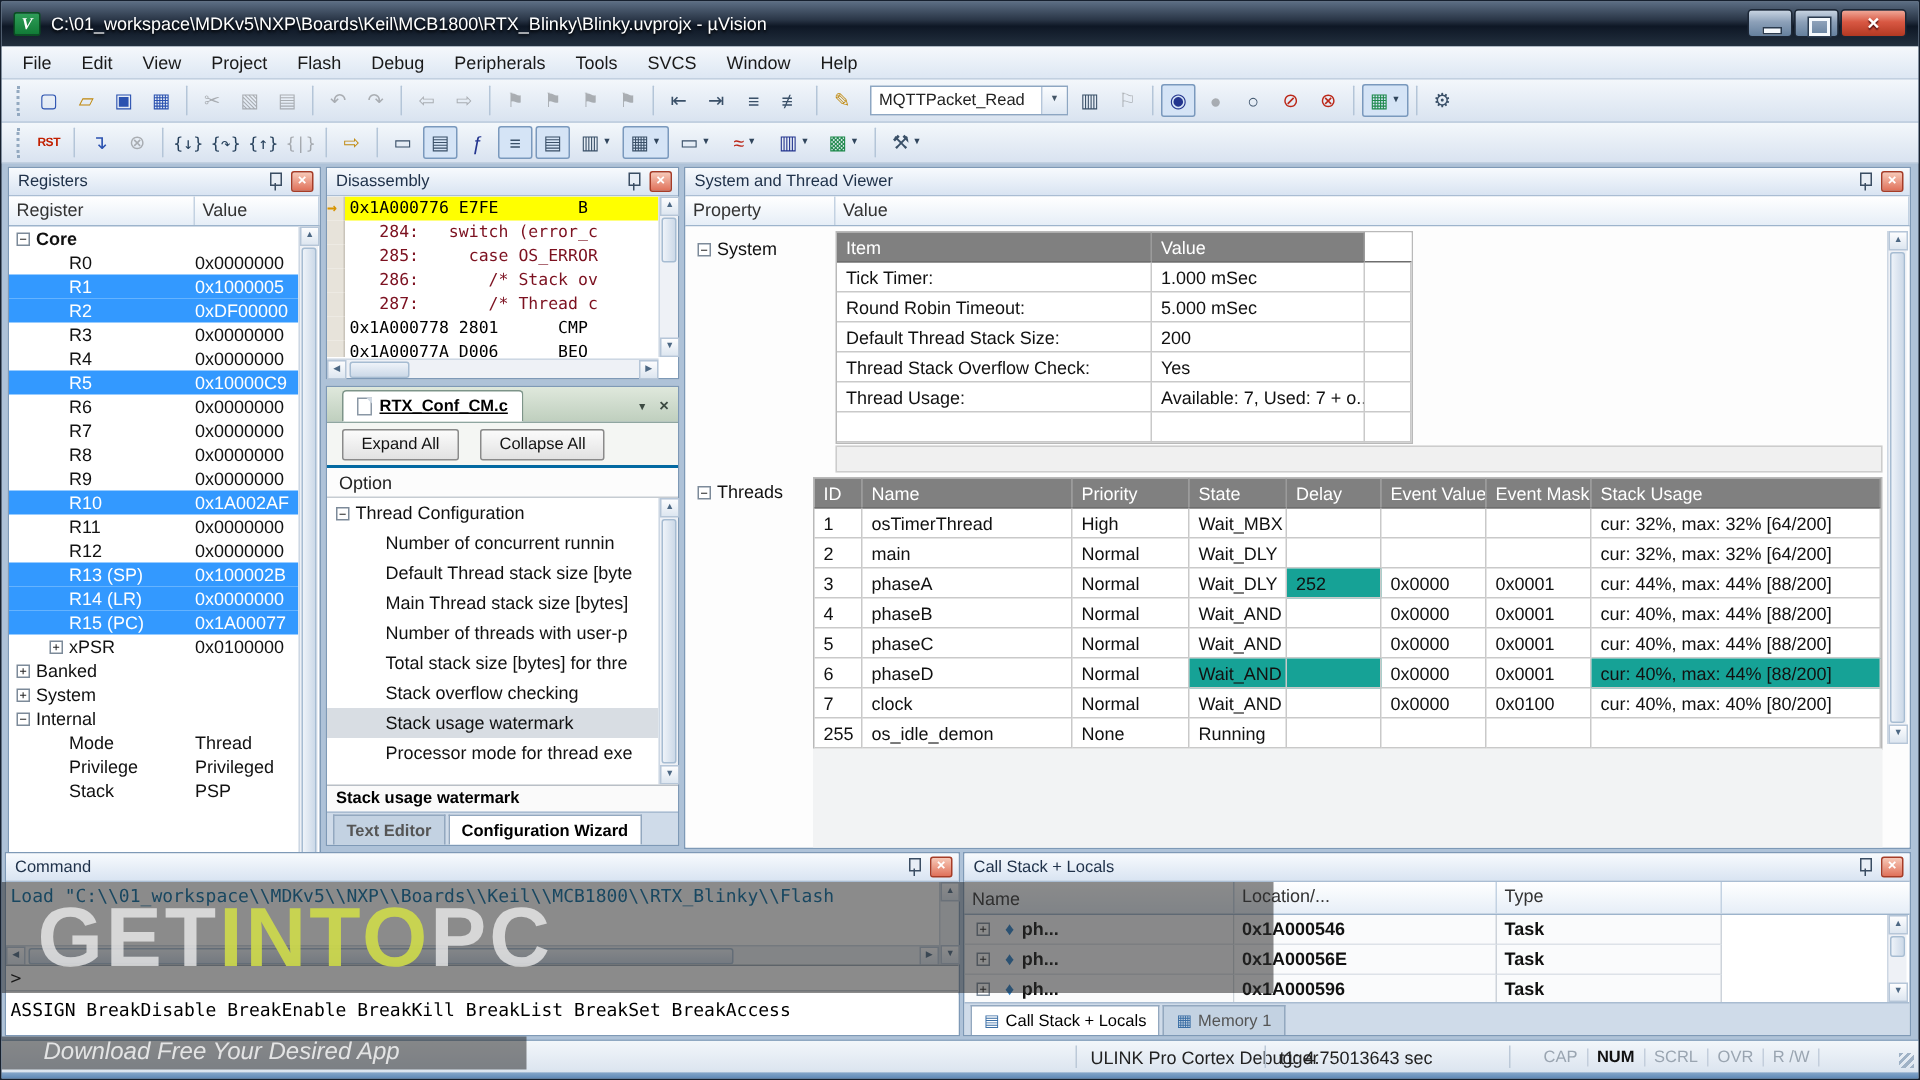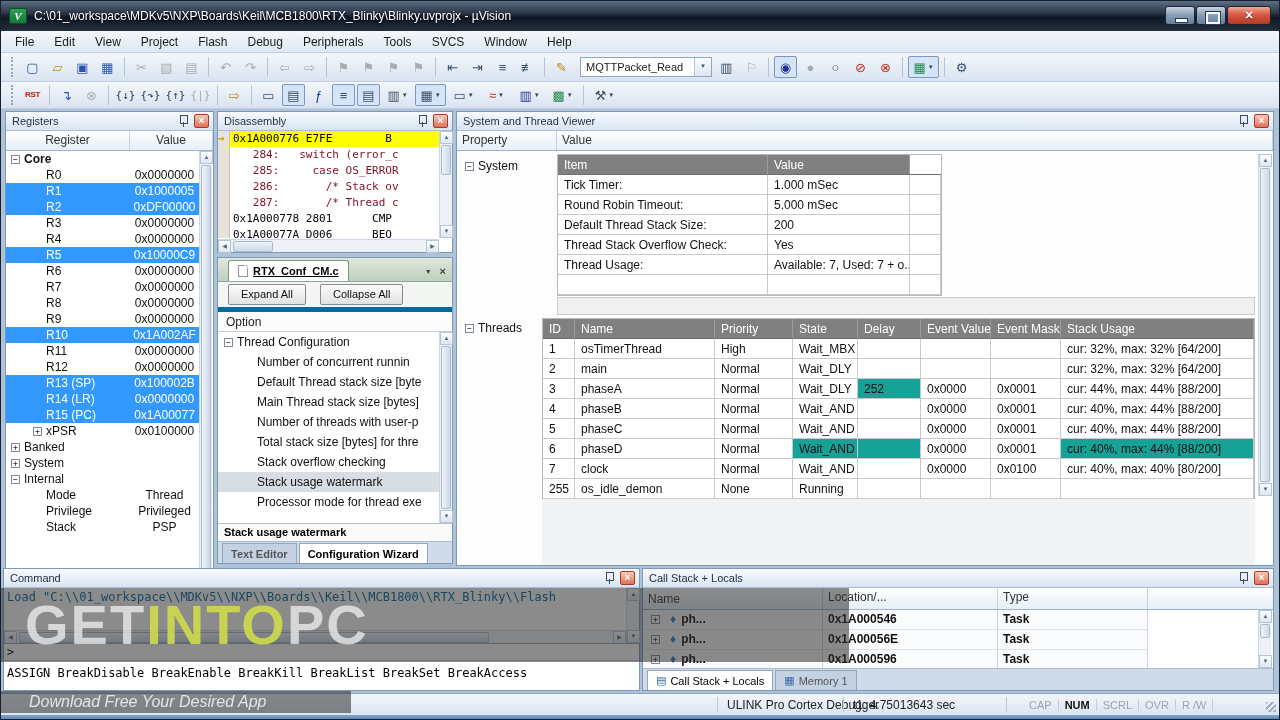--- a/index.html
+++ b/index.html
@@ -104,21 +104,21 @@
 
   
   .ed-tabstrip { height:24px; background:linear-gradient(#dfe8dc,#bfcfbe); border-bottom:1px solid #8fa6a0; display:flex; align-items:flex-end; padding-left:10px; }
   .ed-tab { display:flex; align-items:center; height:21px; background:#fff; border:1px solid #7d9489; border-bottom:none; border-radius:3px 3px 0 0; padding:0 9px; }
   .ed-tab .doc { width:10px; height:12px; background:#fff; border:1px solid #8a97a5; margin-right:5px; position:relative; }
   .ed-tab .doc::before { content:""; position:absolute; right:-1px; top:-1px; border-style:solid; border-width:0 4px 4px 0; border-color:transparent #cfd8e2 transparent transparent; }
   .ed-tab .lbl { font-weight:bold; text-decoration:underline; font-size:11px; color:#000; white-space:nowrap; }
   .ed-ctrl { margin-left:auto; display:flex; align-items:center; gap:8px; padding:0 6px 4px 0; color:#3c4a42; }
   .ed-ctrl .dd { font-size:7px; } .ed-ctrl .dd::before { content:"▼"; }
   .ed-ctrl .cl { font:bold 11px/1 "Liberation Sans",sans-serif; } .ed-ctrl .cl::before { content:"×"; }
-  .ed-toolbar { height:30px; display:flex; align-items:center; gap:14px; padding-left:10px; background:#f4f6f3; border-bottom:5px solid #0369a1; }
+  .ed-toolbar { height:30px; display:flex; align-items:center; gap:14px; padding-left:10px; background:#f4f6f3; border-bottom:2px solid #0369a1; }
   .btn { height:21px; padding:0 12px; background:linear-gradient(#fbfbfb,#e2e2e2); border:1px solid #8a8a8a; border-radius:2px; font-size:11px; line-height:19px; color:#111; }
   .opt-head { height:20px; border-bottom:1px solid #c6ccd2; display:flex; align-items:center; padding-left:8px; color:#222; background:#fcfcfc; }
   .ed-tree { position:absolute; left:0; right:13px; top:74px; bottom:40px; overflow:hidden; background:#fff; }
   .tree-row { display:flex; align-items:center; height:20px; white-space:nowrap; overflow:hidden; color:#111; }
   .tree-row.lvl1 { padding-left:6px; } .tree-row.lvl2 { padding-left:26px; }
   .tree-row.selrow { background:#d8dde3; }
   .ed-footer { position:absolute; left:0; right:0; bottom:22px; height:18px; border-top:1px solid #b9bfc6; background:#fafafa;
     font-weight:bold; font-size:11px; line-height:17px; padding-left:6px; color:#000; }
 
   
@@ -411,21 +411,21 @@
         <span class="ic sep">
           <span></span>
         </span>
         <span class="ic hascaret c-ink">
           <span>⚒</span>
           <span class="caret"></span>
         </span>
     </div>
   </div>
 
-  <div class="panel" style="left:4px; top:110px; width:209px; height:567px;text-align:center;">
+  <div class="panel" style="left:4px; top:110px; width:209px; height:567px;">
     <div class="phead">
       <span>Registers</span>
       <span class="sp"></span>
       <span class="pin"></span>
       <span class="xbtn"></span>
     </div>
     <div class="colhead" style="height:20px;">
       <div class="cell" style="width:124px;">Register</div>
       <div class="cell" style="flex:1;">Value</div>
     </div>

